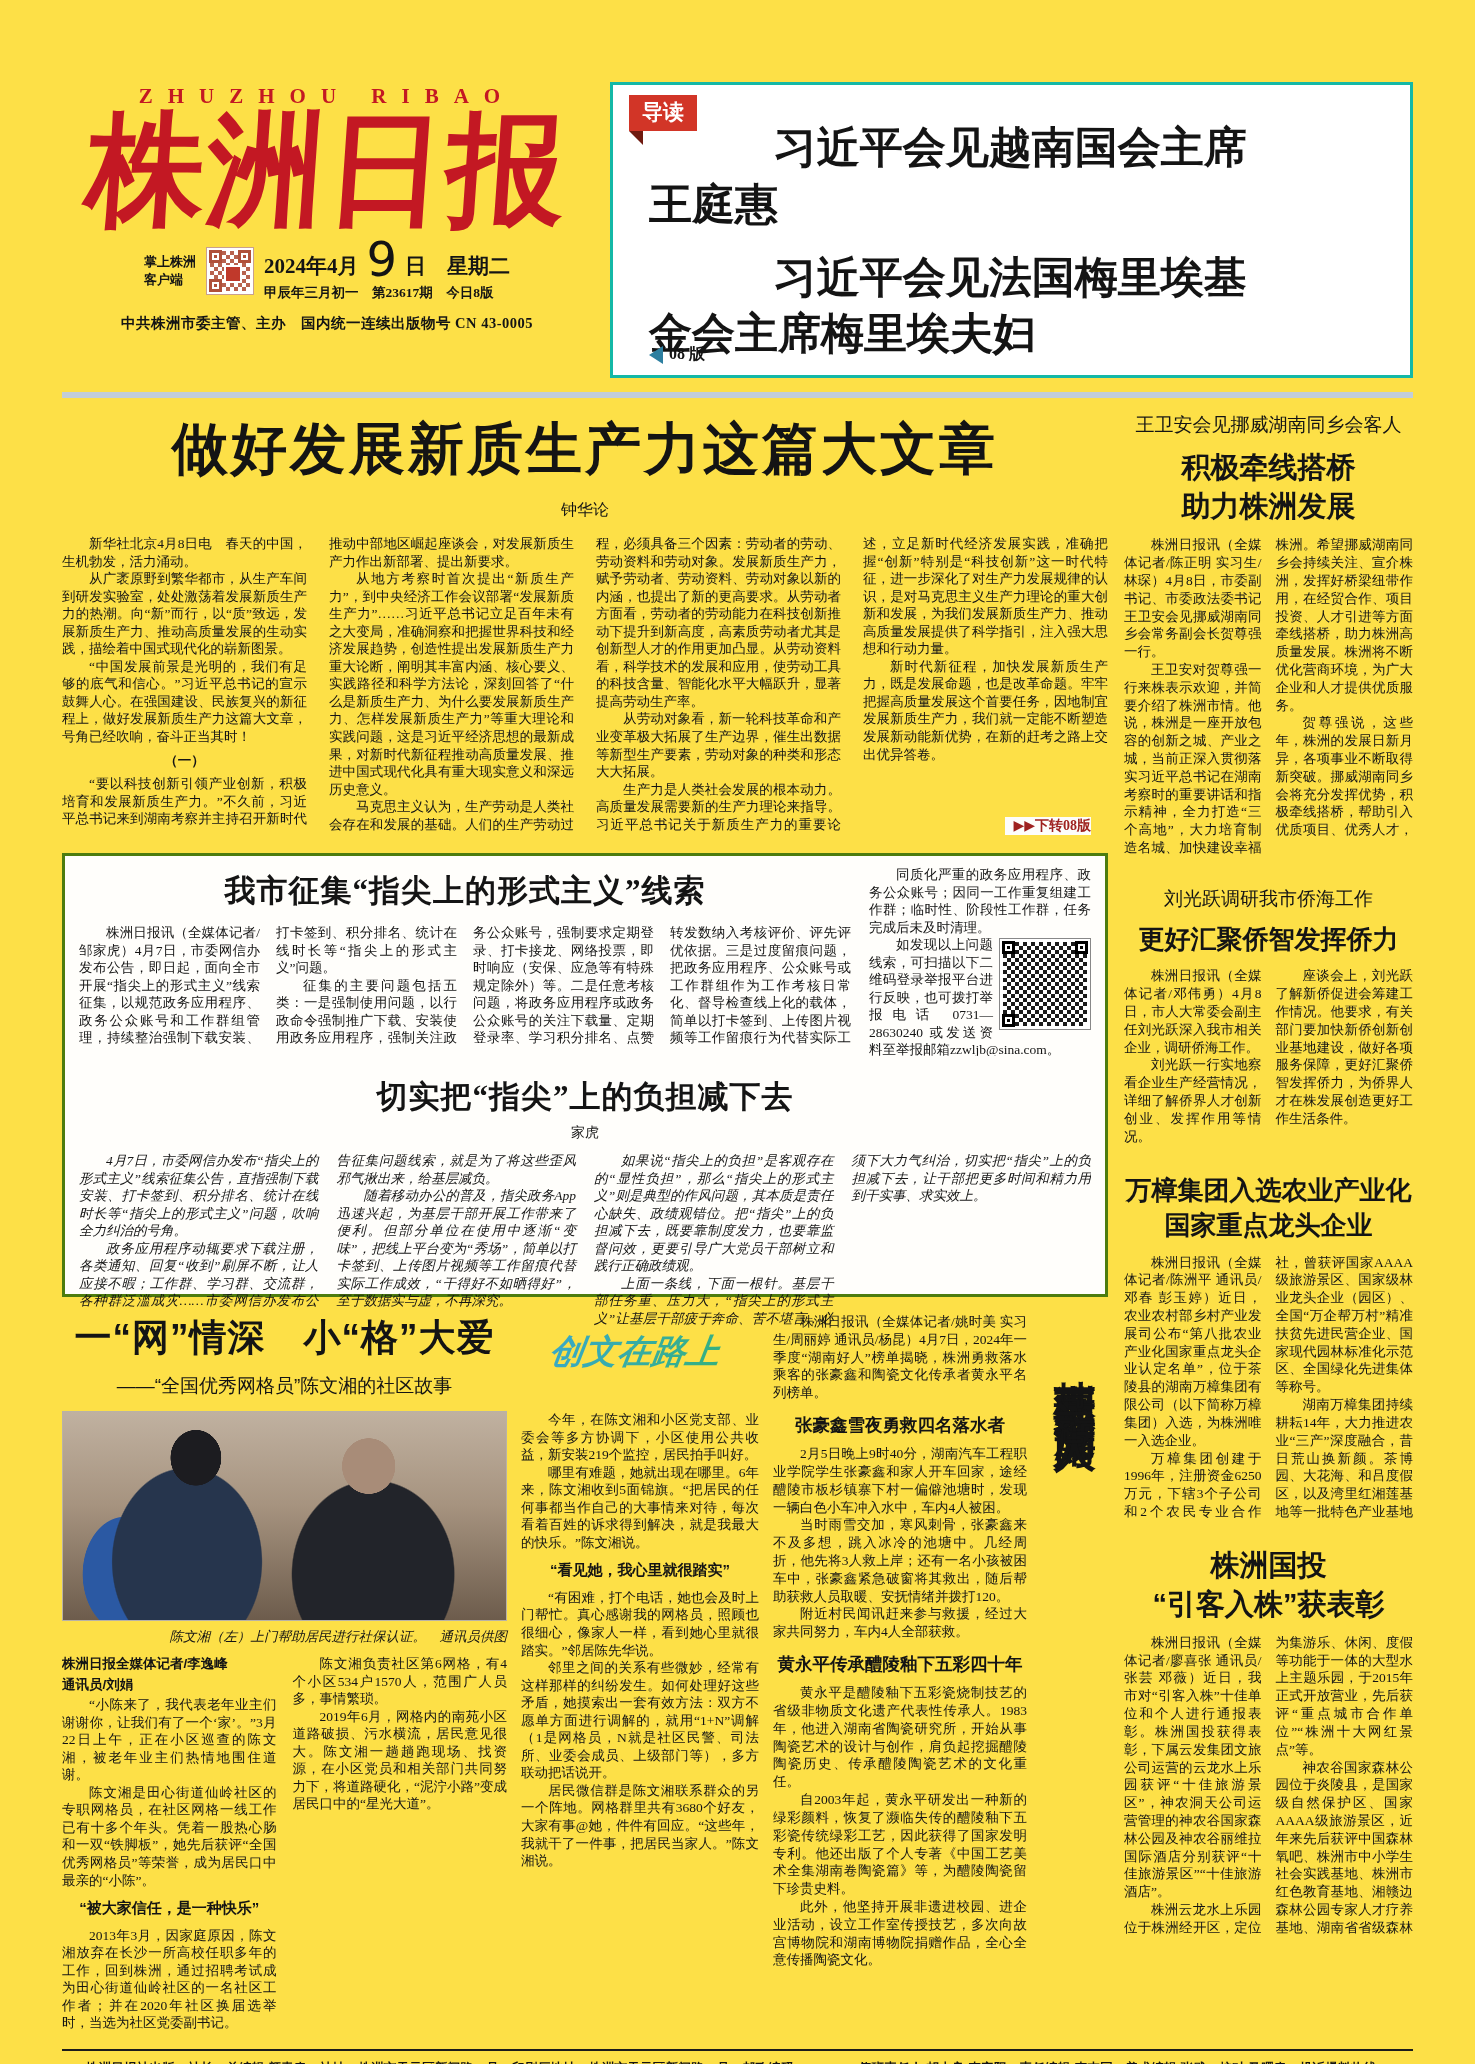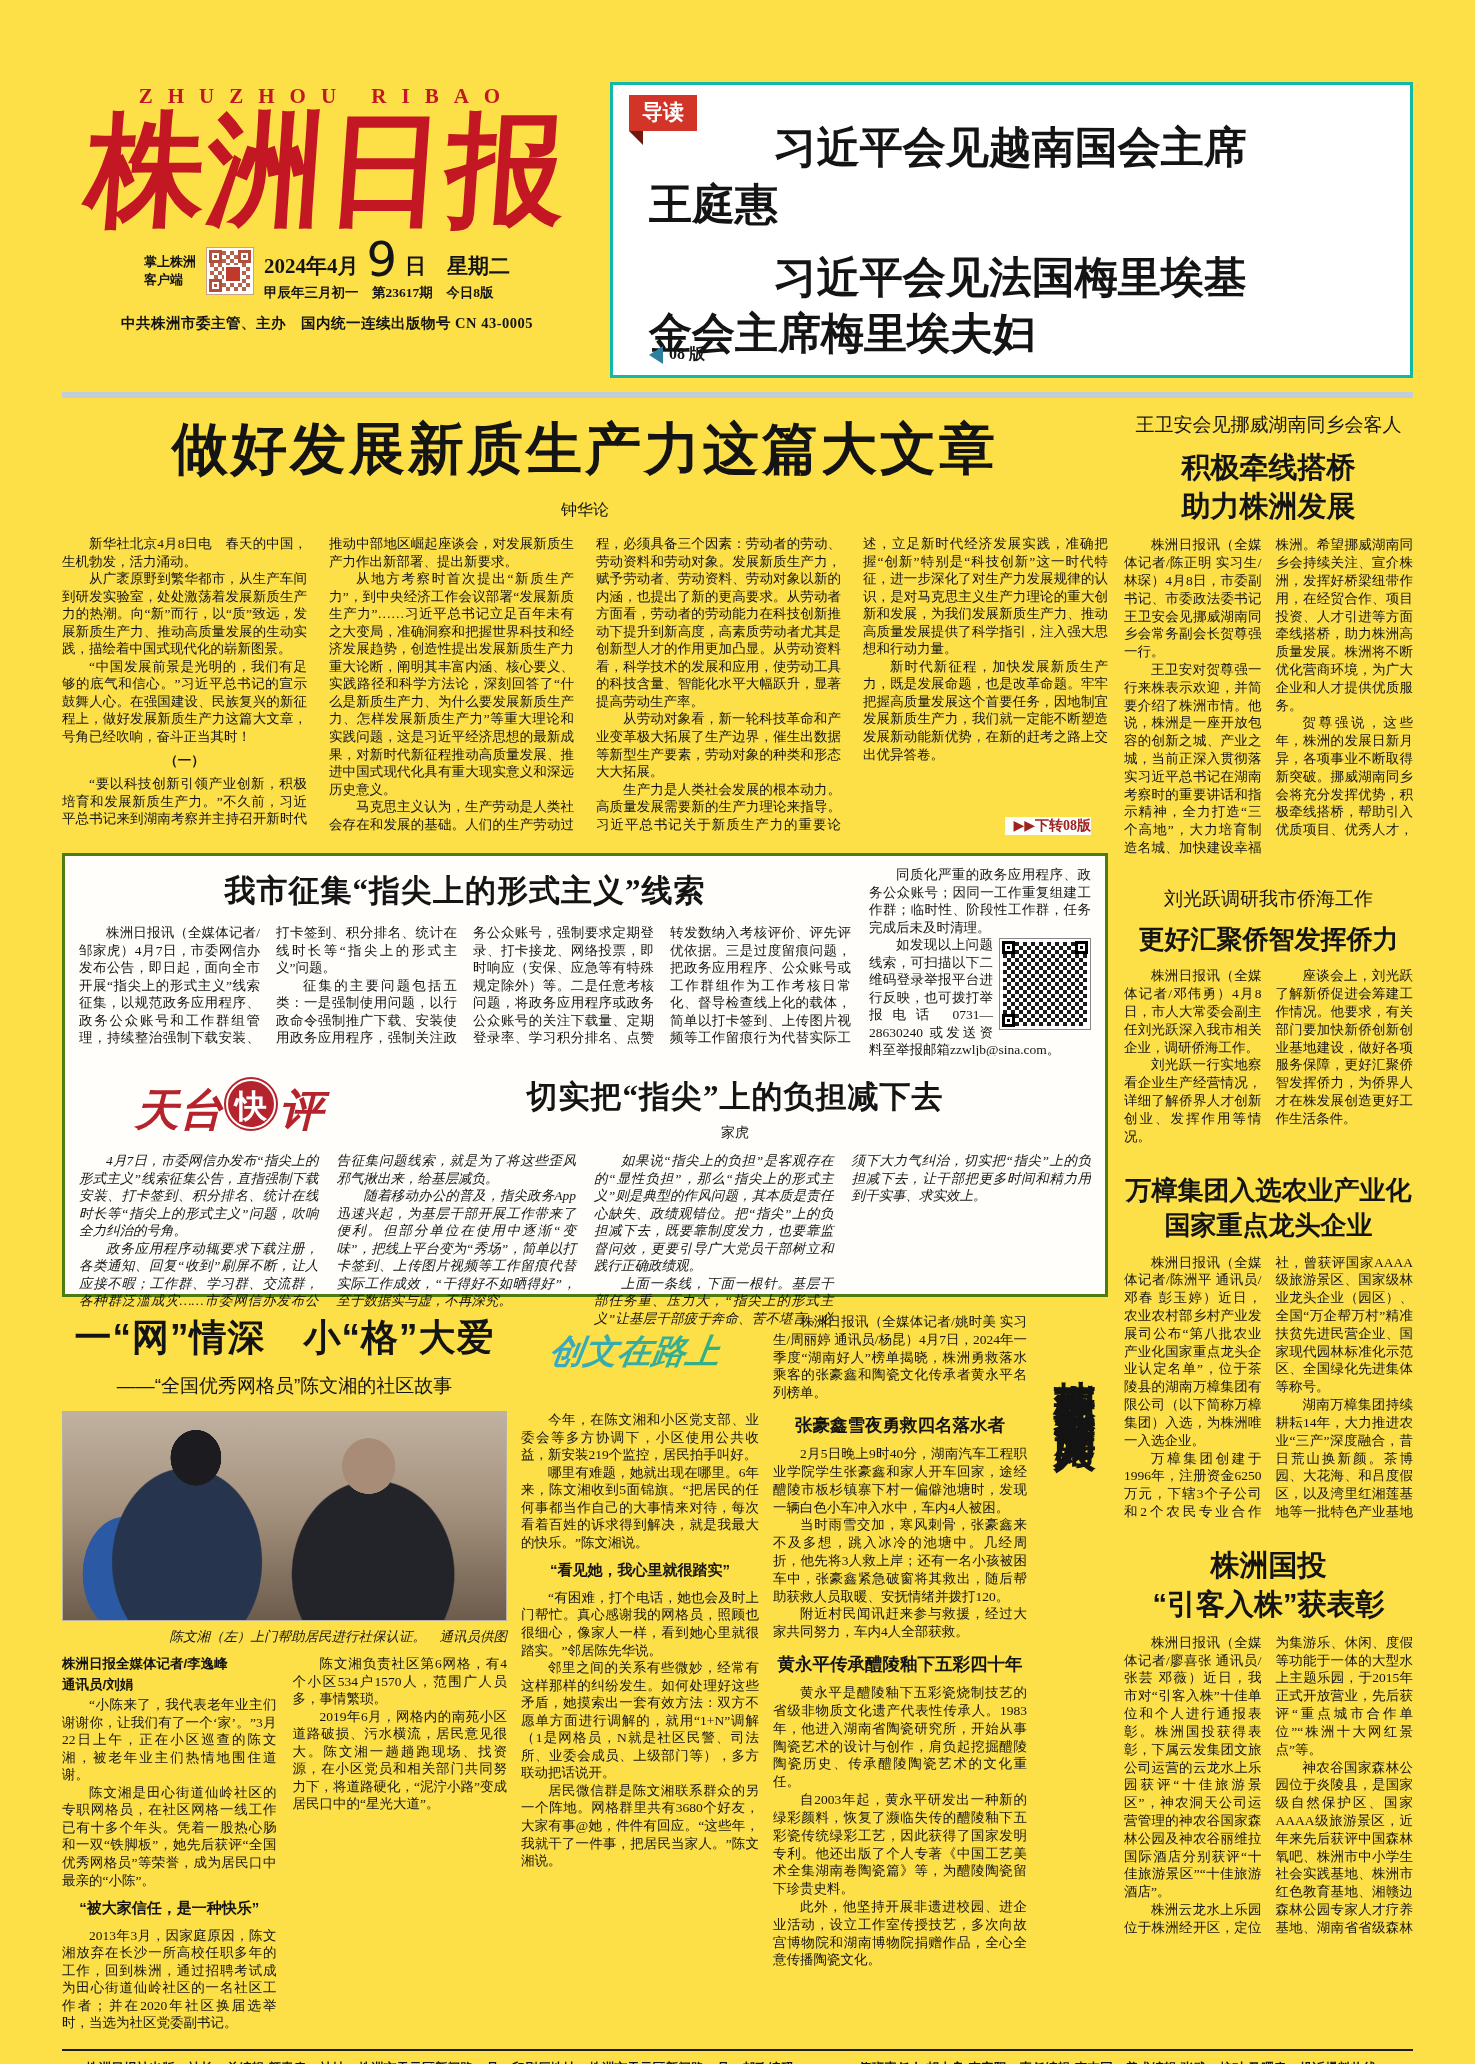--- a/index.html
+++ b/index.html
@@ -197,23 +197,20 @@
               <span class="cells"></span>
                 <span class="f f1"></span>
                 <span class="f f2"></span>
                 <span class="f f3"></span>
             </div>
             <p>如发现以上问题线索，可扫描以下二维码登录举报平台进行反映，也可拨打举报电话 0731—28630240 或发送资料至举报邮箱zzwljb@sina.com。</p>
           </div>
         </div>
 
         <div class="kp-head">
-          <div class="kp-logo">
-            <span>天台</span><span class="kp-circle">快</span><span>评</span>
-          </div>
           <div class="kp-mid">
             <div class="kp-title">切实把“指尖”上的负担减下去</div>
             <div class="kp-byline">家虎</div>
           </div>
         </div>
         <div class="kp-body flow">
             <p>4月7日，市委网信办发布“指尖上的形式主义”线索征集公告，直指强制下载安装、打卡签到、积分排名、统计在线时长等“指尖上的形式主义”问题，吹响全力纠治的号角。</p>
             <p>政务应用程序动辄要求下载注册，各类通知、回复“收到”刷屏不断，让人应接不暇；工作群、学习群、交流群，各种群泛滥成灾……市委网信办发布公告征集问题线索，就是为了将这些歪风邪气揪出来，给基层减负。</p>
             <p>随着移动办公的普及，指尖政务App迅速兴起，为基层干部开展工作带来了便利。但部分单位在使用中逐渐“变味”，把线上平台变为“秀场”，简单以打卡签到、上传图片视频等工作留痕代替实际工作成效，“干得好不如晒得好”，至于数据实与虚，不再深究。</p>
             <p>如果说“指尖上的负担”是客观存在的“显性负担”，那么“指尖上的形式主义”则是典型的作风问题，其本质是责任心缺失、政绩观错位。把“指尖”上的负担减下去，既要靠制度发力，也要靠监督问效，更要引导广大党员干部树立和践行正确政绩观。</p>

